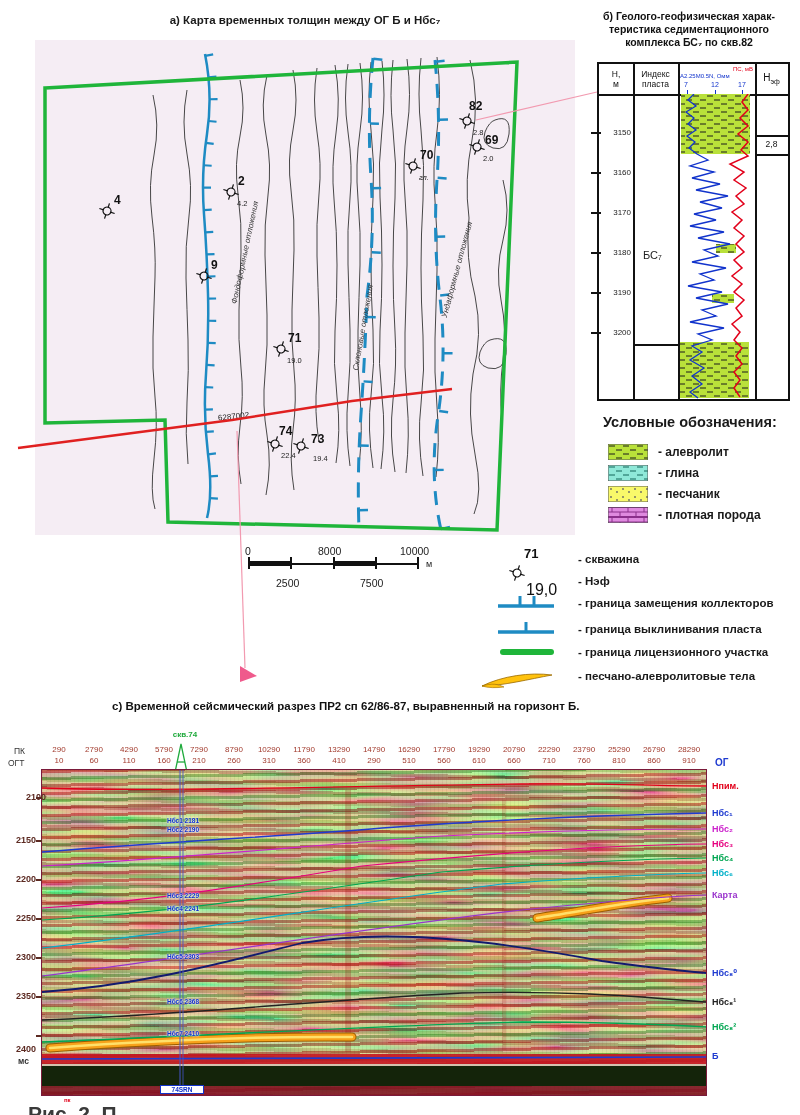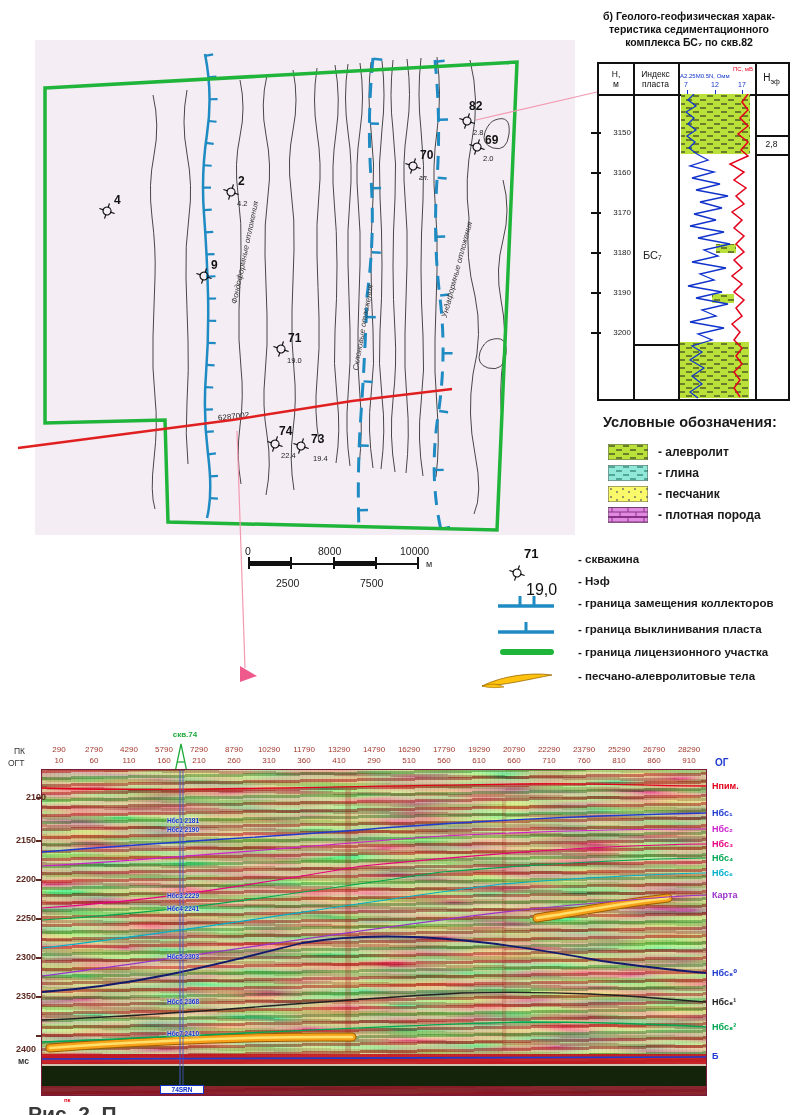--- a/index.html
+++ b/index.html
@@ -96,20 +96,21 @@
         <rect width="16" height="10" fill="#df8adf"></rect>
         <line x1="0" y1="0.5" x2="16" y2="0.5" stroke="#8b2f8b" stroke-width="1"></line>
         <line x1="0" y1="5" x2="16" y2="5" stroke="#8b2f8b" stroke-width="1"></line>
         <line x1="0" y1="9.5" x2="16" y2="9.5" stroke="#8b2f8b" stroke-width="1"></line>
         <line x1="4" y1="0" x2="4" y2="5" stroke="#8b2f8b" stroke-width="1"></line>
         <line x1="12" y1="5" x2="12" y2="10" stroke="#8b2f8b" stroke-width="1"></line>
       </pattern>
     </defs>
   </svg>
 
+  <div class="abs ttl" style="left:35px;top:14px;width:540px;text-align:center;">а) Карта временных толщин между ОГ Б и Нбс₇</div>
 
   <div class="abs map-bg">
     <svg class="abs map-art" width="540" height="495">
 
       <g stroke="#333" stroke-width="0.9" fill="none">
         <path d="M118,55 q7,30 1,60 t-2,62 t3,60 t-2,60 t2,60 t-1,62 t1,50"></path>
         <path d="M152,50 q-6,32 0,64 t2,62 t-3,62 t2,62 t-1,62 t1,62"></path>
         <path d="M205,40 q6,28 0,56 t-2,58 t3,58 t-2,58 t2,58 t-1,58 t1,58"></path>
         <path d="M232,35 q-7,30 -1,60 t2,60 t-3,60 t2,60 t-2,60 t2,60 t-1,60"></path>
         <path d="M258,30 q6,30 0,60 t-2,60 t3,60 t-2,60 t2,60 t-1,60 t1,60"></path>
@@ -407,20 +408,21 @@
     <line x1="237" y1="431" x2="245" y2="668" stroke="#f29ab0" stroke-width="1.2"></line>
     <polygon points="240,666 240,682 257,676" fill="#ef5a8c"></polygon>
     <g stroke="#1faa3c" stroke-width="1.3" fill="none">
       <polyline points="174,777 181,744 188,777"></polyline>
       <line x1="174" y1="777" x2="188" y2="777"></line>
       <line x1="177" y1="762" x2="185" y2="762"></line>
       <line x1="176" y1="770" x2="186" y2="770"></line>
     </g>
   </svg>
 
+  <div class="abs pc-title">с) Временной сейсмический разрез ПР2 сп 62/86-87, выравненный на горизонт Б.</div>
   <div class="abs skv-lab">скв.74</div>
 
   <div class="abs pk-lab">ПК</div>
   <div class="abs ogt-lab">ОГТ</div>
   <div class="abs hdr-ticks">
 
       <div class="cell">
         <div>290</div>
         <div>10</div>
       </div>

